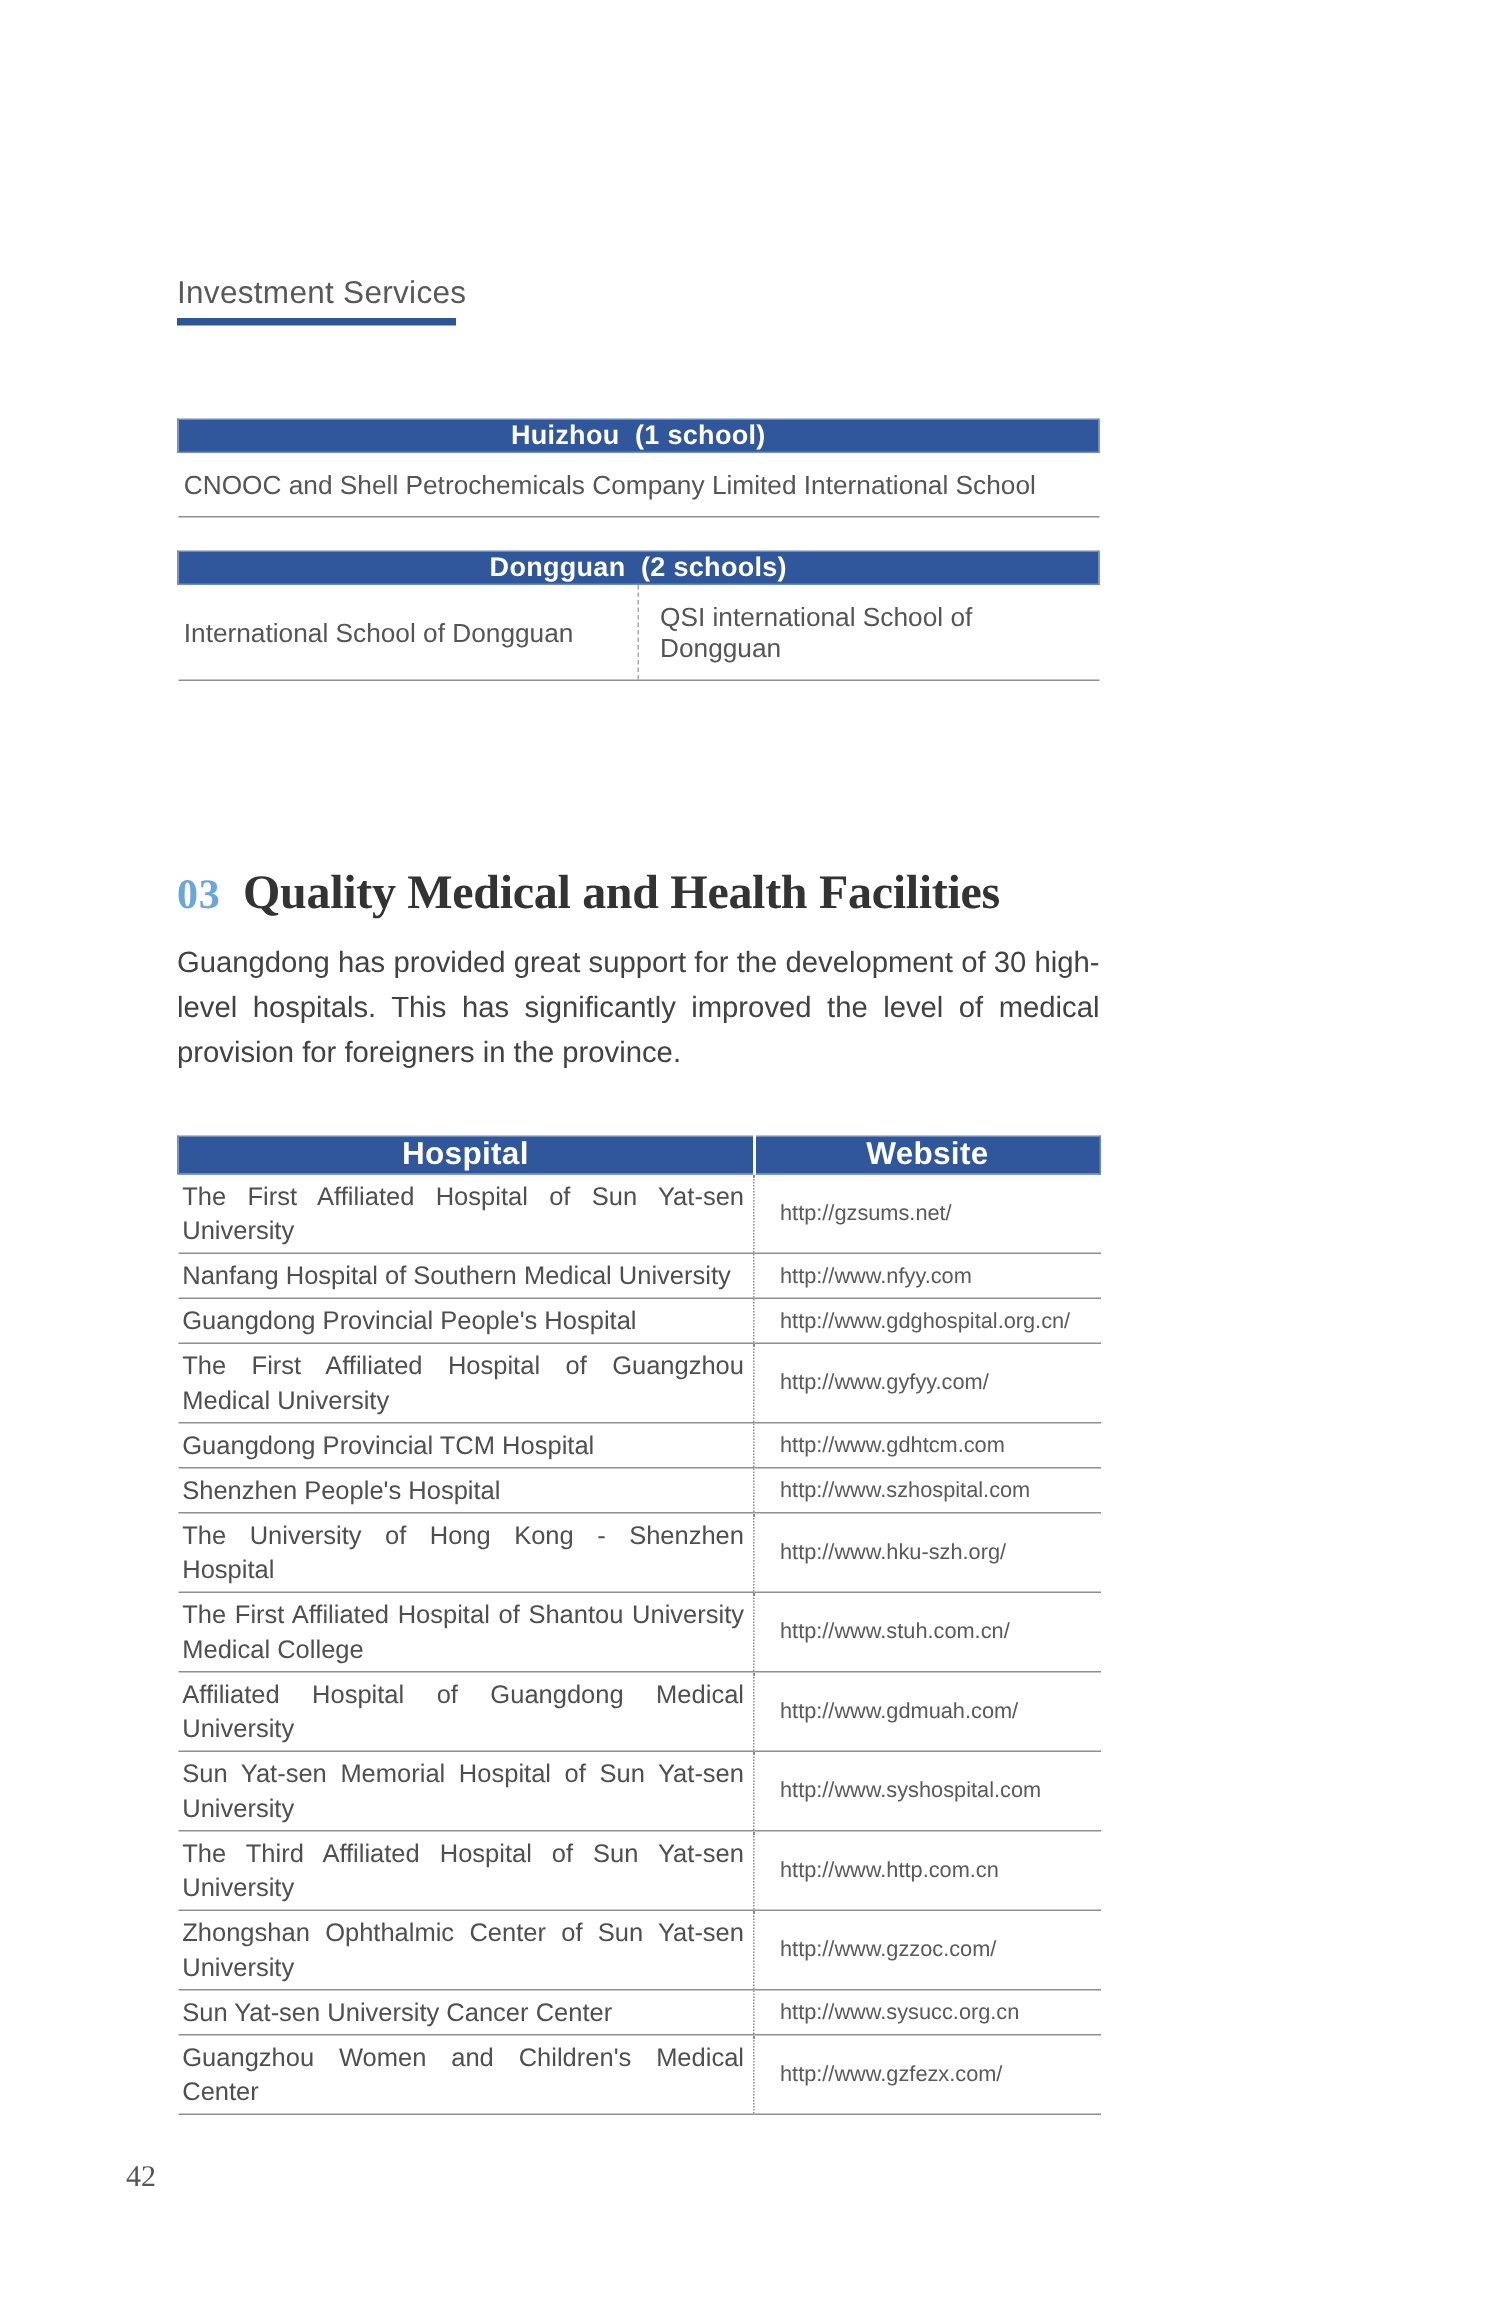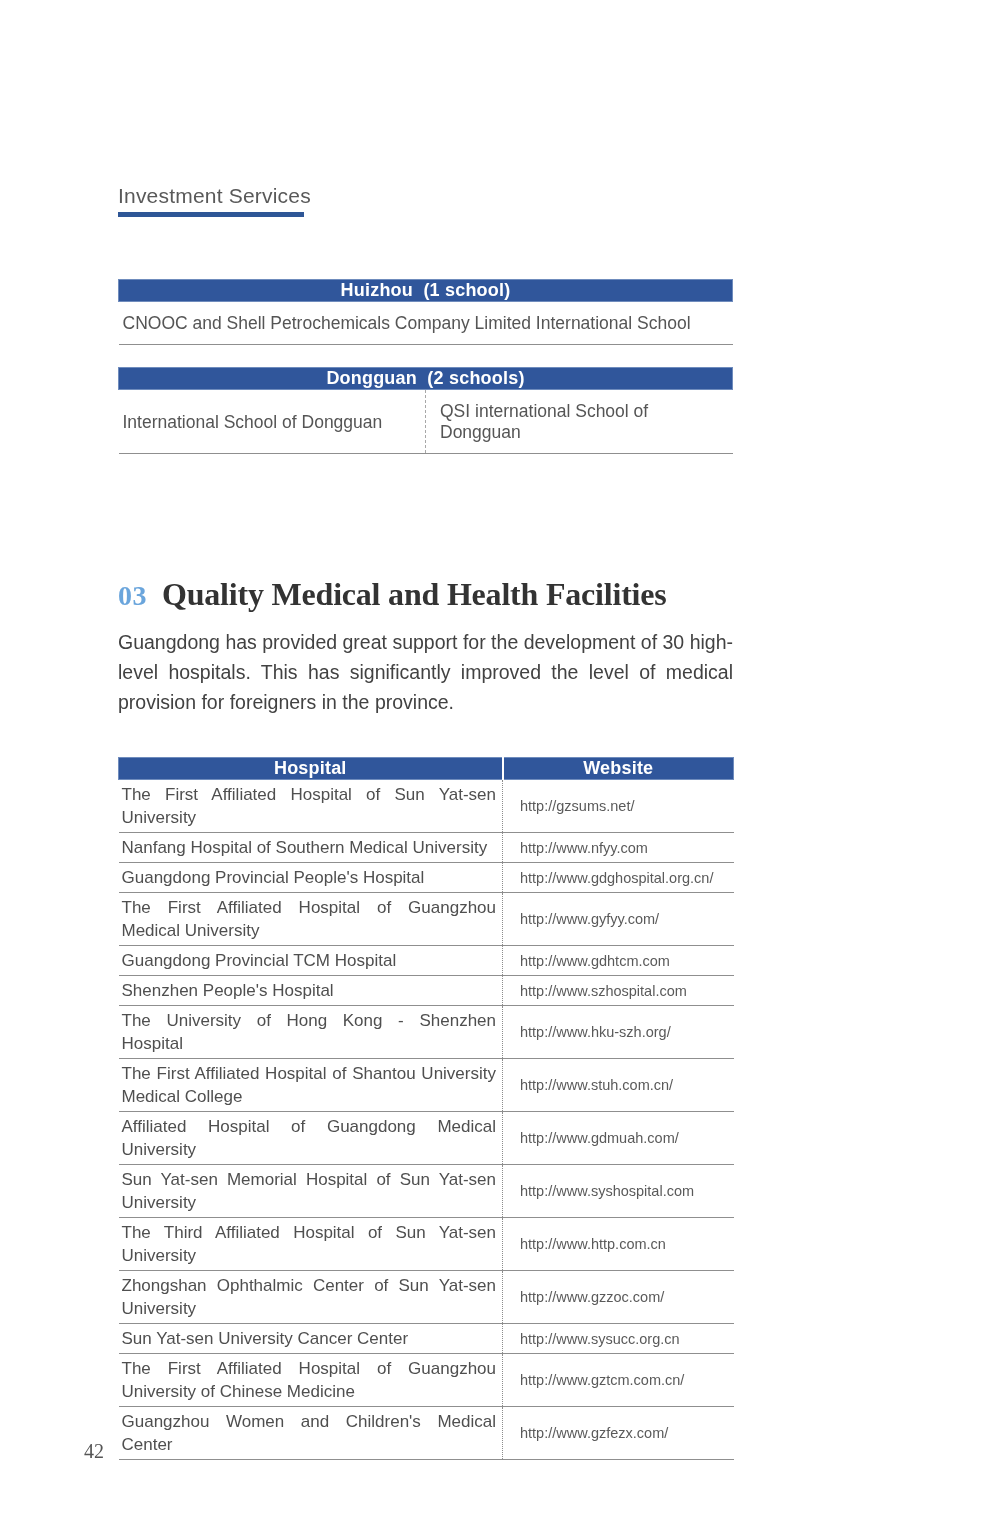--- a/index.html
+++ b/index.html
@@ -87,21 +87,21 @@
     font-size: 19.5px;
     line-height: 30px;
     color: #424242;
     text-align: justify;
   }
 
   
   .hospital-table { margin-top: 40px; table-layout: fixed; }
   .hospital-table col.c-hosp { width: 384px; }
   .hospital-table col.c-site { width: 231px; }
-  .hospital-table th.bar { font-size: 18px; }
+  .hospital-table th.bar { font-size: 21px; }
   .hospital-table th.bar.site-h { border-left: 2px solid #ffffff; }
   .hospital-table td {
     border-bottom: 1.5px solid #8f8f8f;
     vertical-align: middle;
   }
   .hospital-table td.hosp {
     font-size: 17px;
     color: #4f4f4f;
     padding: 3px 6px 3px 3px;
     line-height: 23px;
@@ -227,24 +227,20 @@
         </tr>
         <tr>
           <td class="hosp">Zhongshan Ophthalmic Center of Sun Yat-sen University</td>
           <td class="site">http://www.gzzoc.com/</td>
         </tr>
         <tr>
           <td class="hosp">Sun Yat-sen University Cancer Center</td>
           <td class="site">http://www.sysucc.org.cn</td>
         </tr>
         <tr>
-          <td class="hosp">The First Affiliated Hospital of Guangzhou University of Chinese Medicine</td>
-          <td class="site">http://www.gztcm.com.cn/</td>
-        </tr>
-        <tr>
           <td class="hosp">Guangzhou Women and Children's Medical Center</td>
           <td class="site">http://www.gzfezx.com/</td>
         </tr>
 
       </tbody>
     </table>
 
   </div>
 
   <div class="page-number">42</div>

